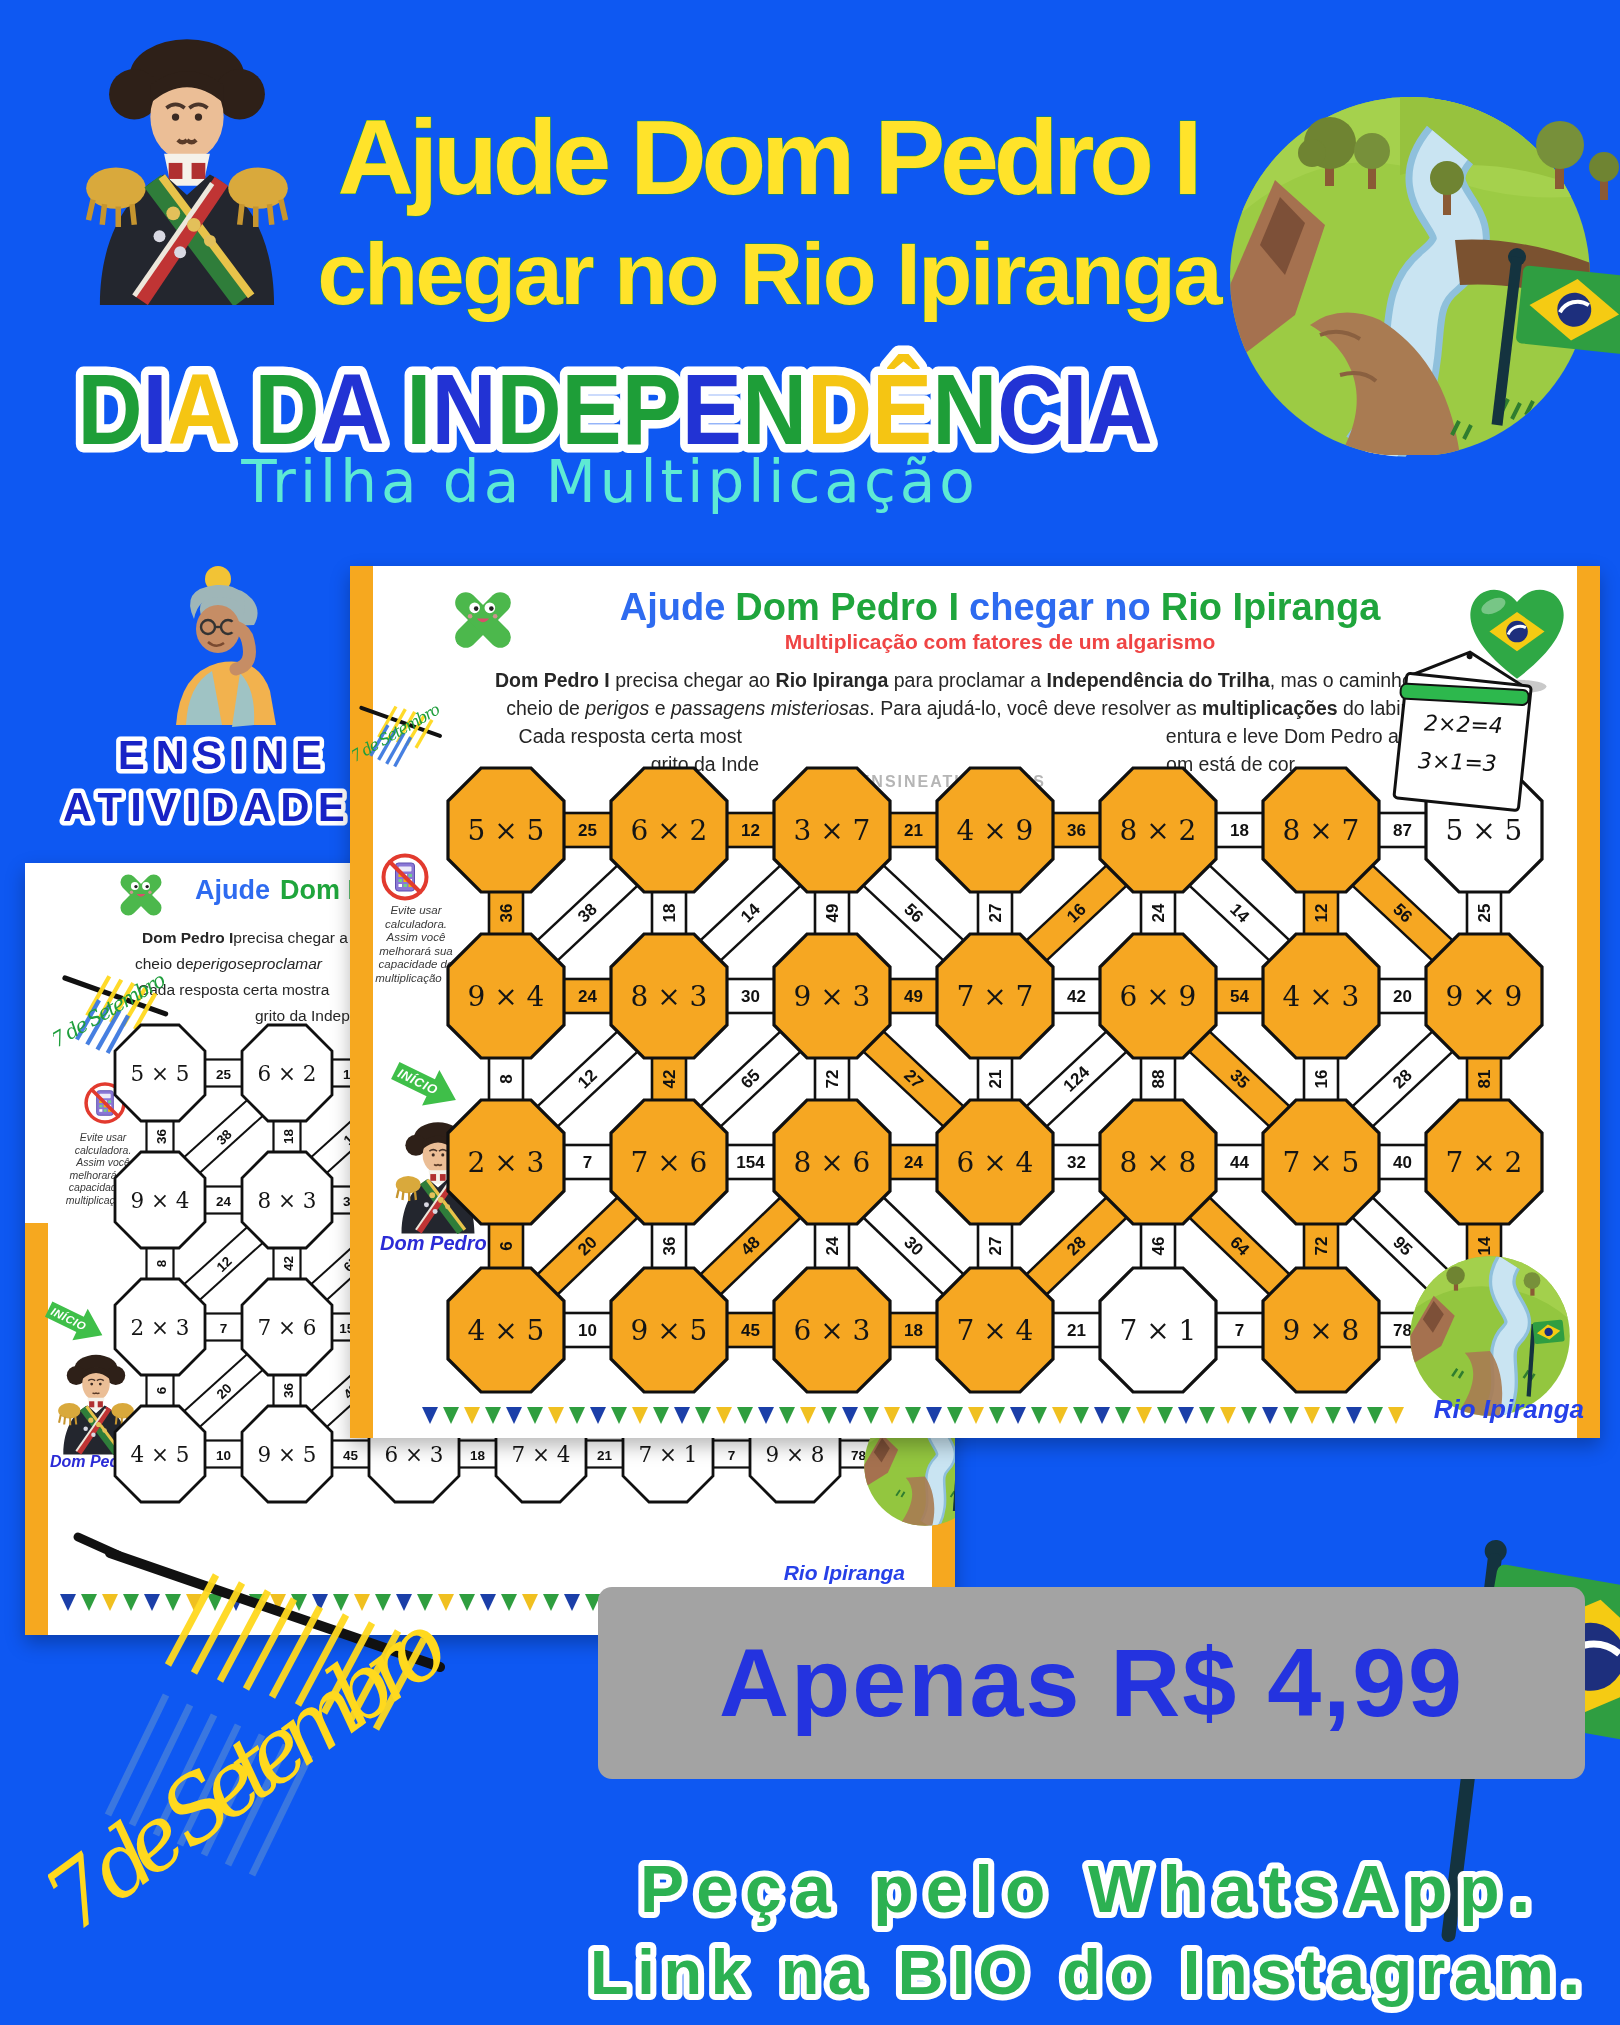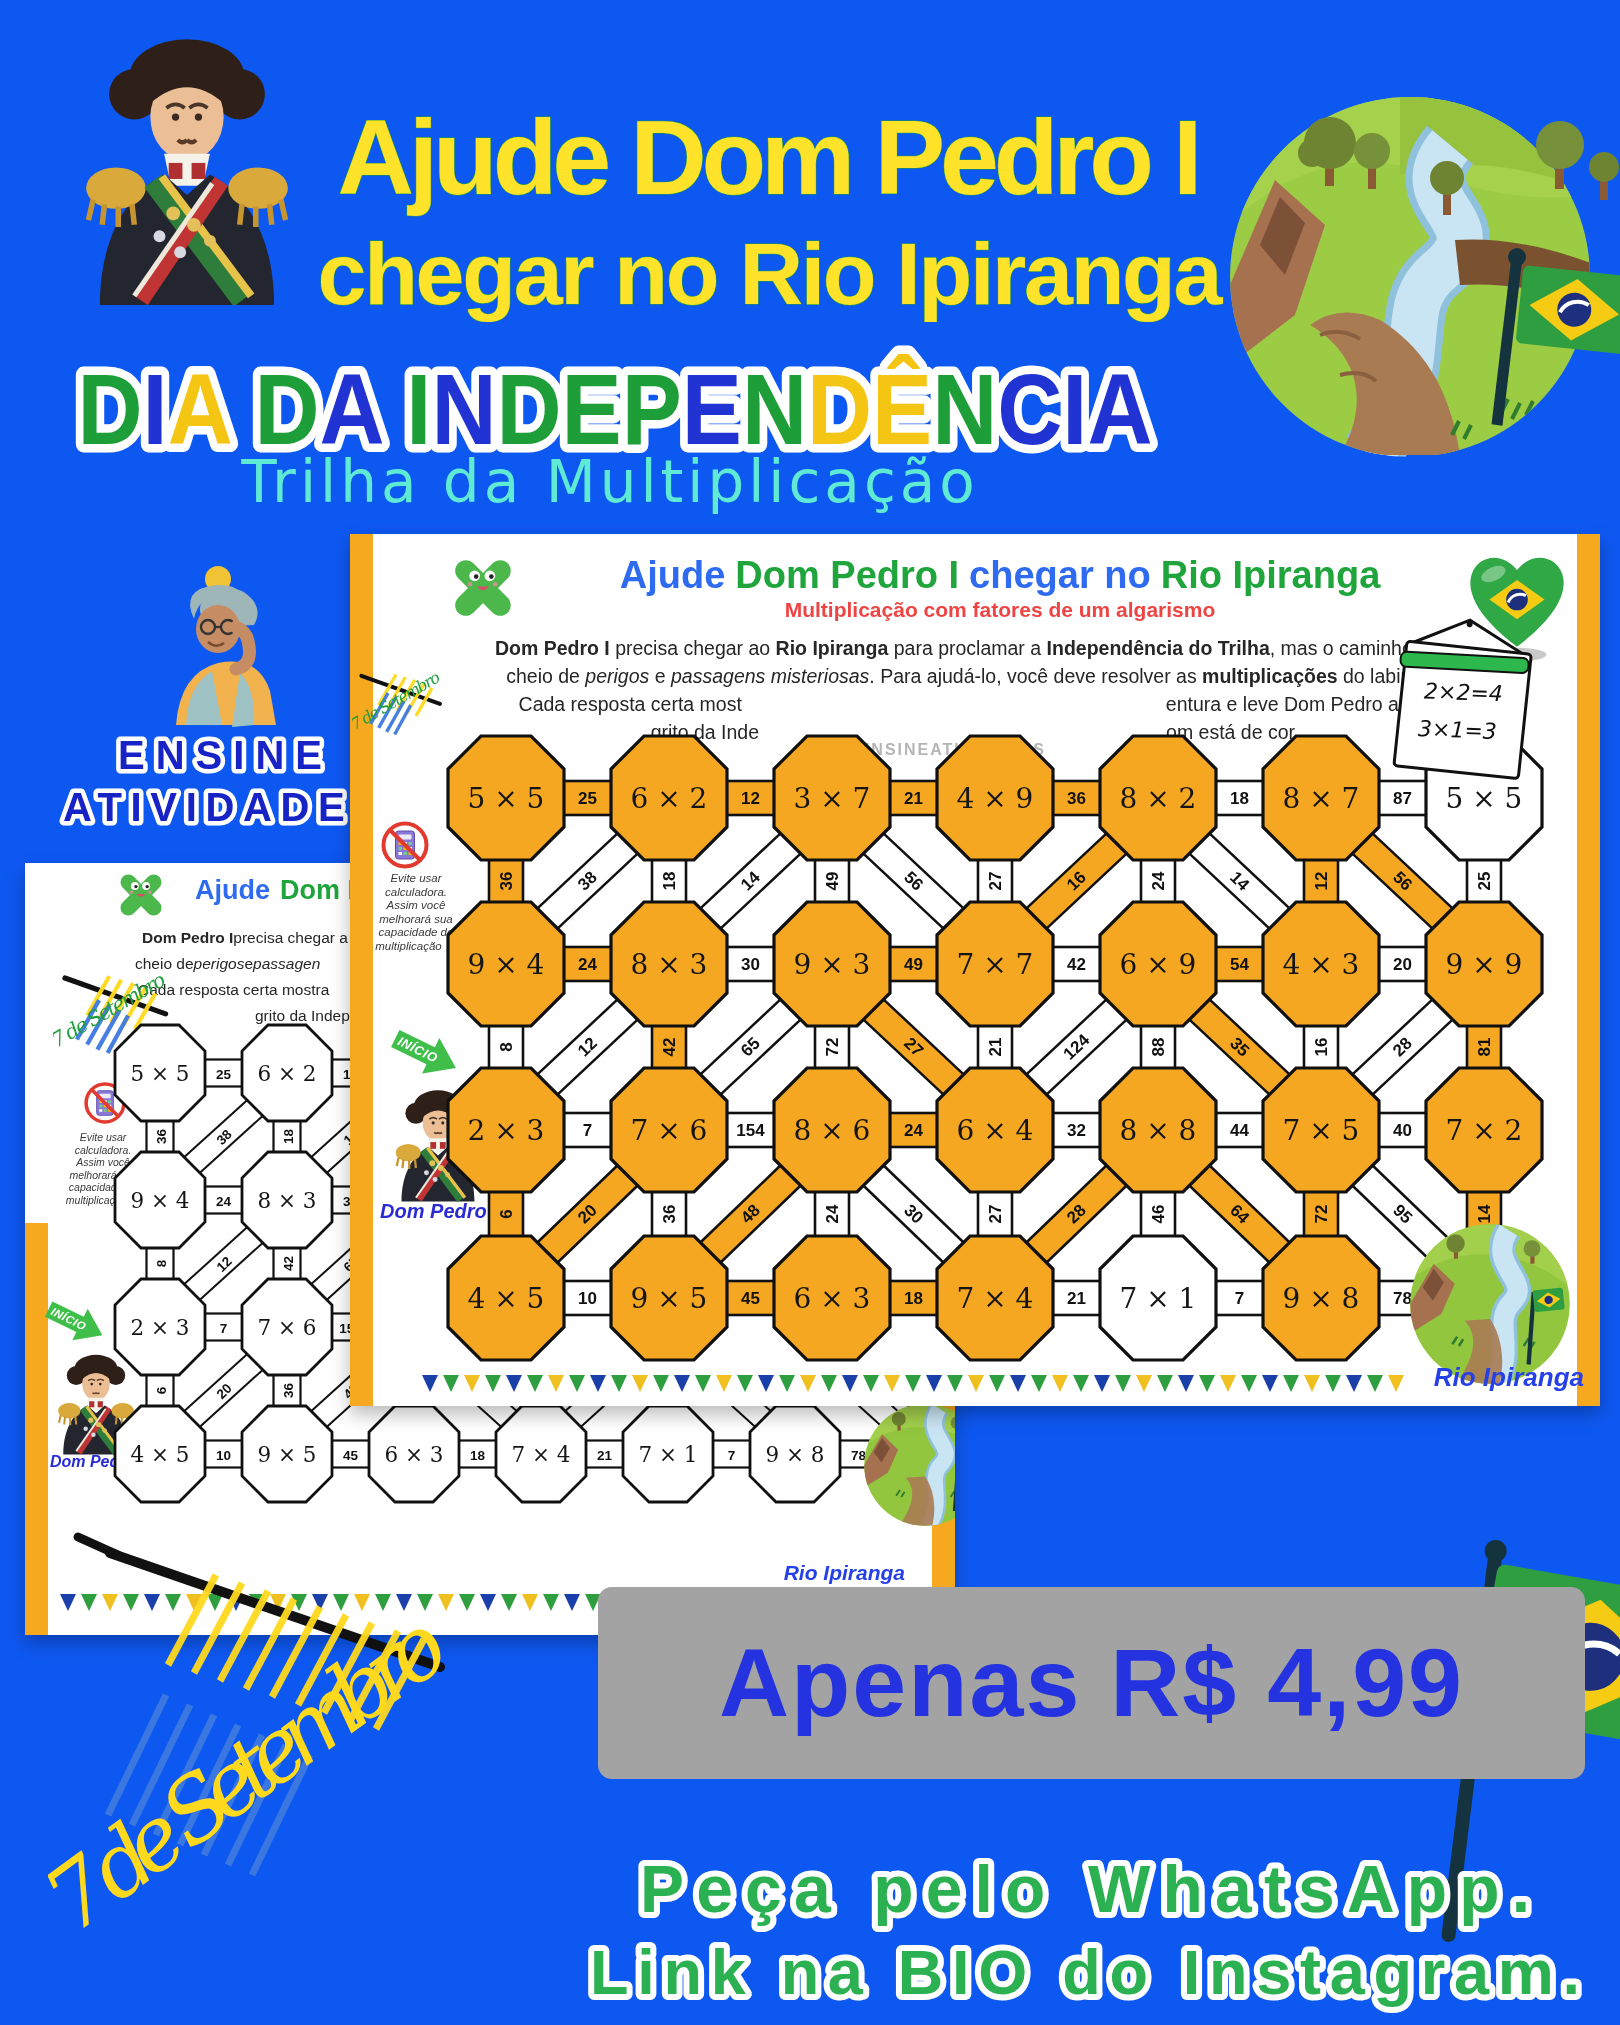--- a/index.html
+++ b/index.html
@@ -2,21 +2,21 @@
 <html><head>
 <meta charset="utf-8">
 <style>
   html,body{margin:0;padding:0;background:#0E58F2;}
   body{width:1620px;height:2025px;position:relative;overflow:hidden;
        font-family:"Liberation Sans",sans-serif;}
   .abs{position:absolute;}
   svg{display:block;}
   
   .sheet{position:absolute;background:#fff;box-shadow:0 8px 18px rgba(0,0,0,.28);}
-  .sheet-front{left:350px;top:534px;width:1250px;height:872px;z-index:30;}
+  .sheet-front{left:350px;top:566px;width:1250px;height:872px;z-index:30;}
   .sheet-bg{left:25px;top:863px;width:930px;height:772px;z-index:10;}
   .obdr{position:absolute;top:0;bottom:0;width:23px;background:#F6A81F;}
   .obdr.l{left:0;} .obdr.r{right:0;}
   .obdr.partial{top:360px;}
   
   .ws-title{position:absolute;white-space:nowrap;font-weight:700;}
   .ws-title span{margin:0 5px;}
   .ws-title.front{left:205px;top:20px;width:890px;text-align:center;font-size:38px;}
   .ws-title.back{left:165px;top:12px;font-size:27px;}
   .ws-sub{position:absolute;color:#ef4444;font-weight:700;text-align:center;}
@@ -282,21 +282,21 @@
   <div class="ws-sub back">Multiplicação com fatores de um algarismo</div>
   <div class="intro back" id="intro-back">
       <div class="ln" style="left: 117px; top: 62px;">
         <b>Dom Pedro I</b>
         <span> precisa chegar a</span>
       </div>
       <div class="ln" style="left: 110px; top: 88px;">
         <span>cheio de </span>
         <i>perigos</i>
         <span> e </span>
-        <i>passagen</i>
+        <i>proclamar</i>
       </div>
       <div class="ln" style="left: 113px; top: 114px;">
         <span>Cada resposta certa mostra</span>
       </div>
       <div class="ln" style="left: 230px; top: 140px;">
         <span>grito da Indepe</span>
       </div>
     </div>
   <svg class="abs" style="left:28px;top:84px" width="128" height="120" viewBox="0 0 150 140">
       <use href="#sym-7set"></use>

